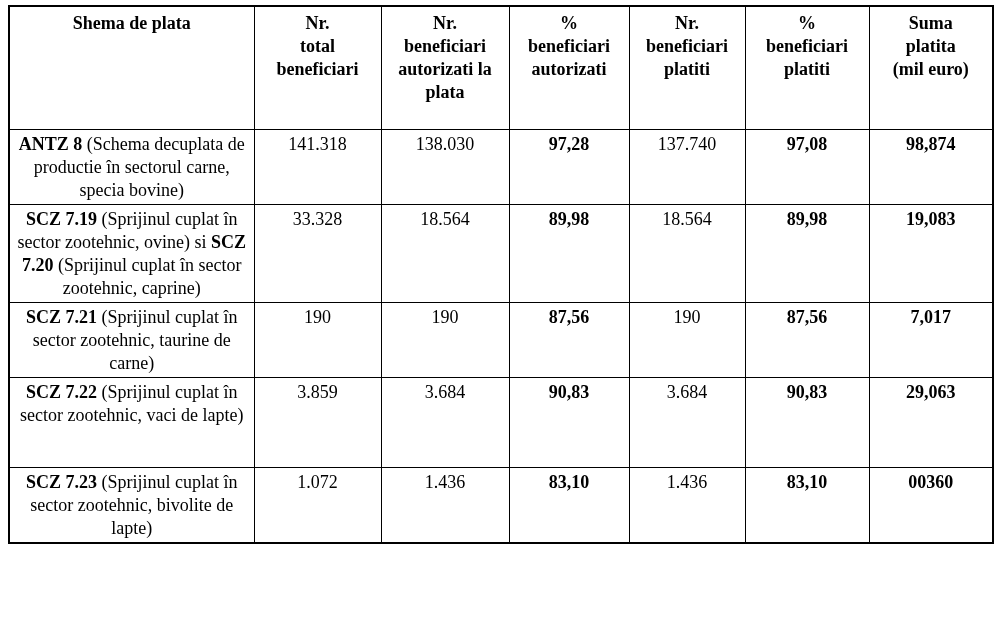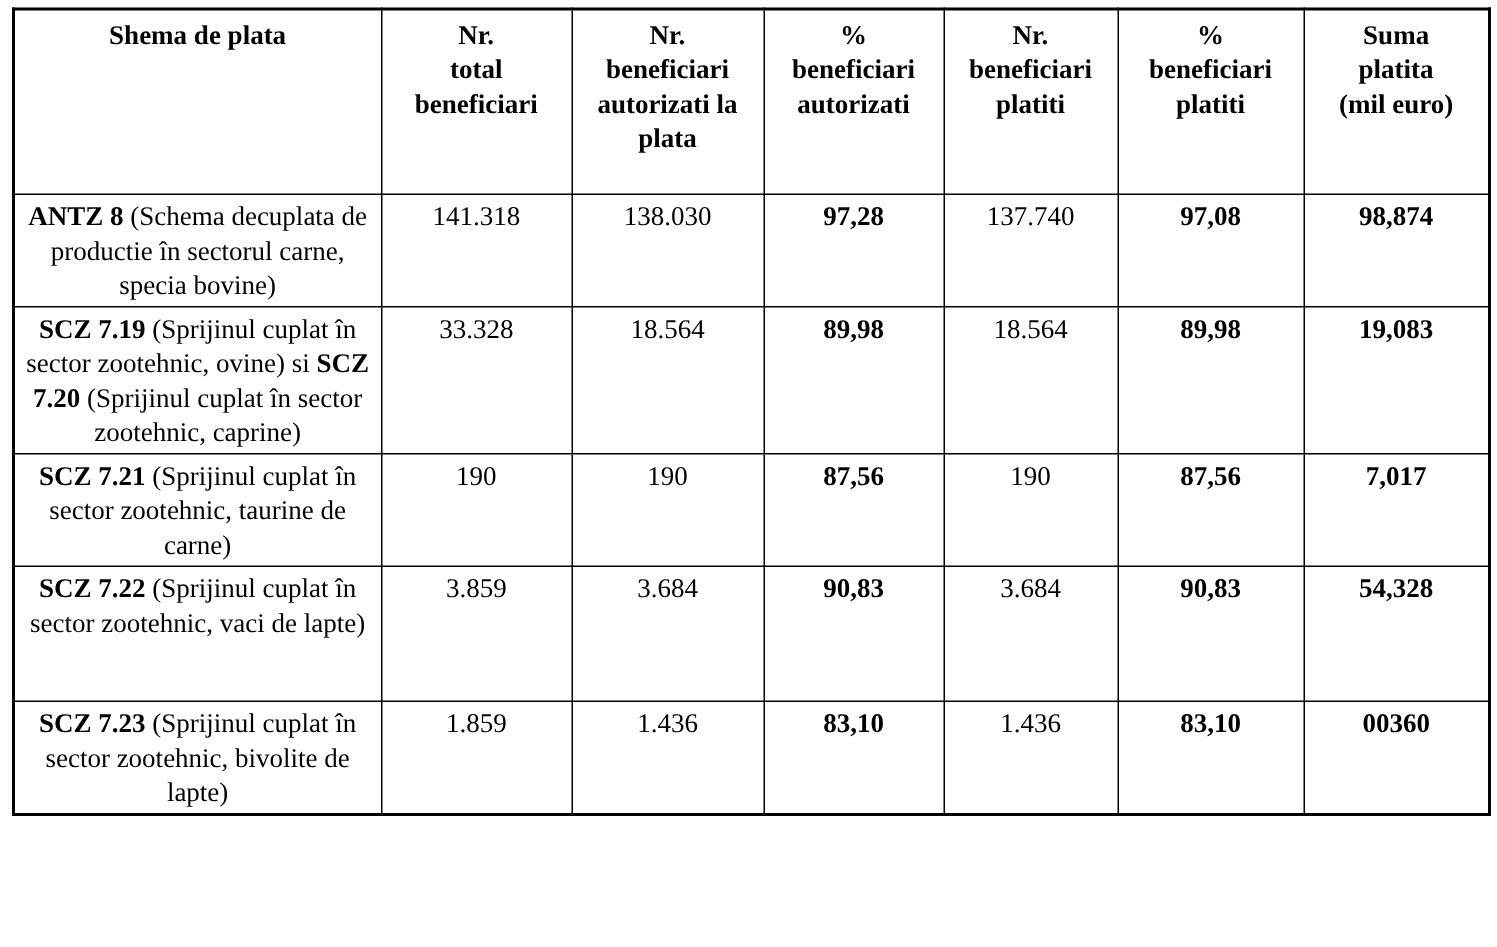--- a/index.html
+++ b/index.html
@@ -110,25 +110,25 @@
           <td class="b">87,56</td>
           <td class="b">7,017</td>
         </tr>
         <tr>
           <td><span class="b">SCZ 7.22</span><span> (Sprijinul cuplat în sector zootehnic, vaci de lapte)</span></td>
           <td>3.859</td>
           <td>3.684</td>
           <td class="b">90,83</td>
           <td>3.684</td>
           <td class="b">90,83</td>
-          <td class="b">54,328</td>
+          <td class="b">29,063</td>
         </tr>
         <tr>
           <td><span class="b">SCZ 7.23</span><span> (Sprijinul cuplat în sector zootehnic, bivolite de lapte)</span></td>
-          <td>1.859</td>
+          <td>1.072</td>
           <td>1.436</td>
           <td class="b">83,10</td>
           <td>1.436</td>
           <td class="b">83,10</td>
           <td class="b">00360</td>
         </tr>
       </tbody>
   </table>
 </div>
 

